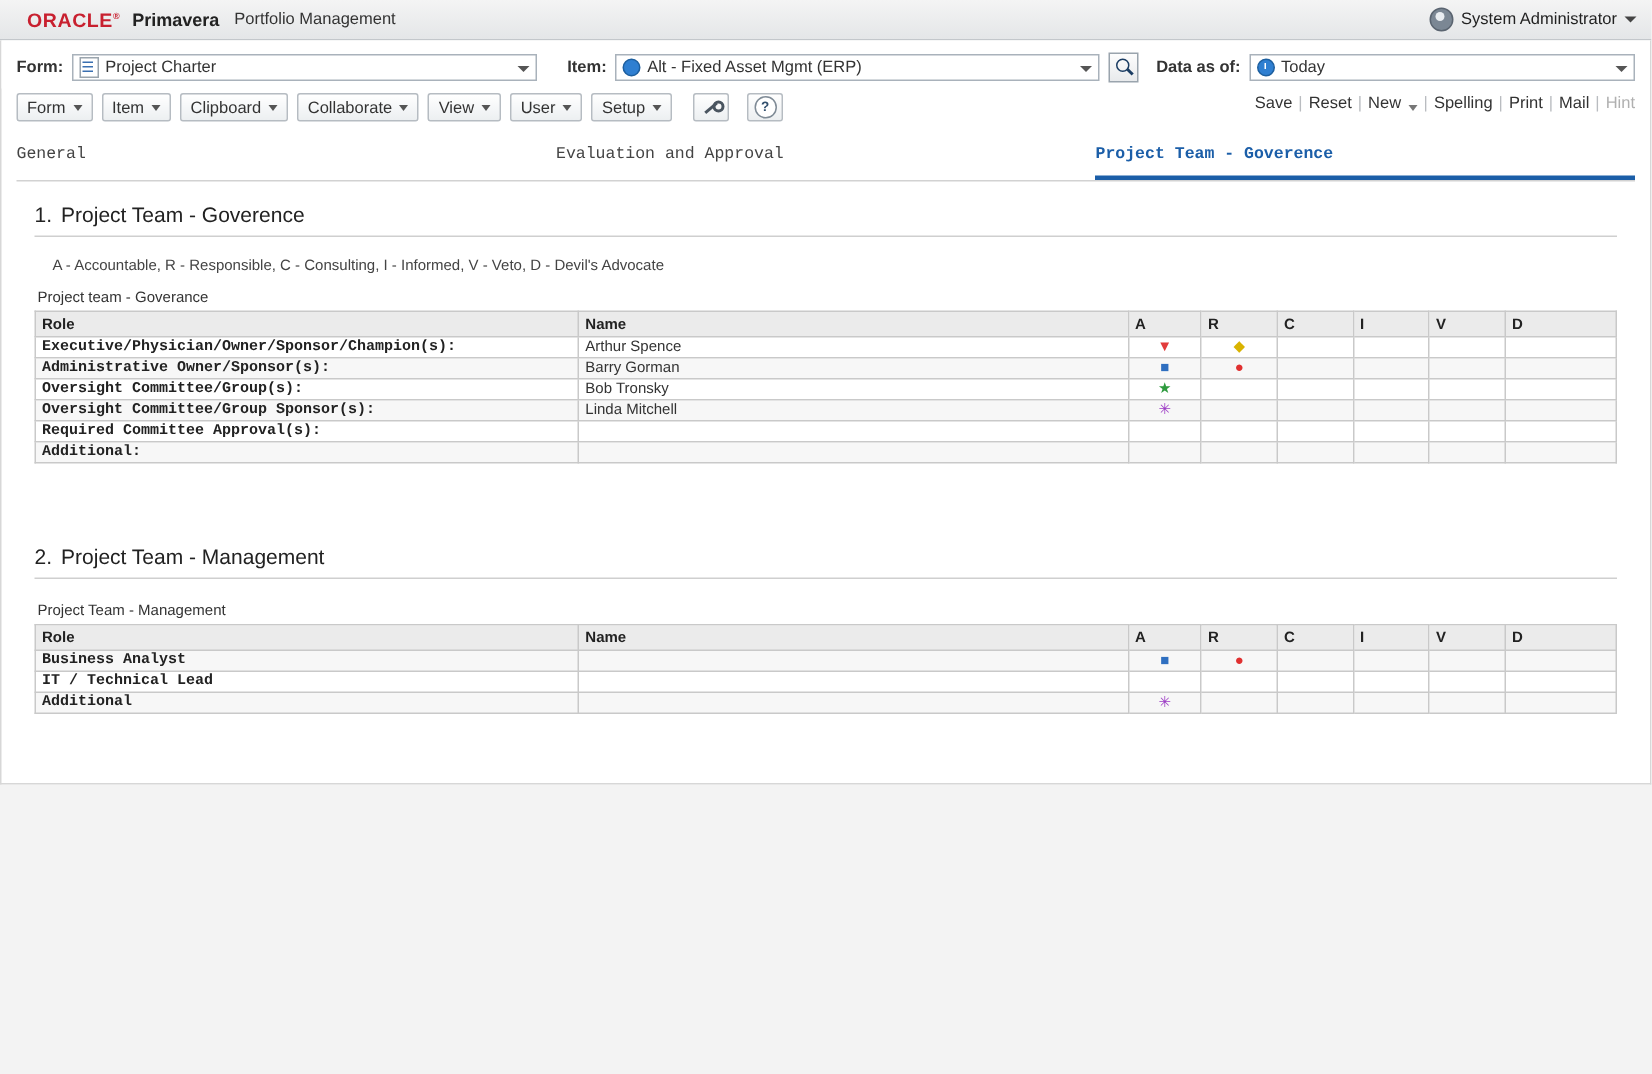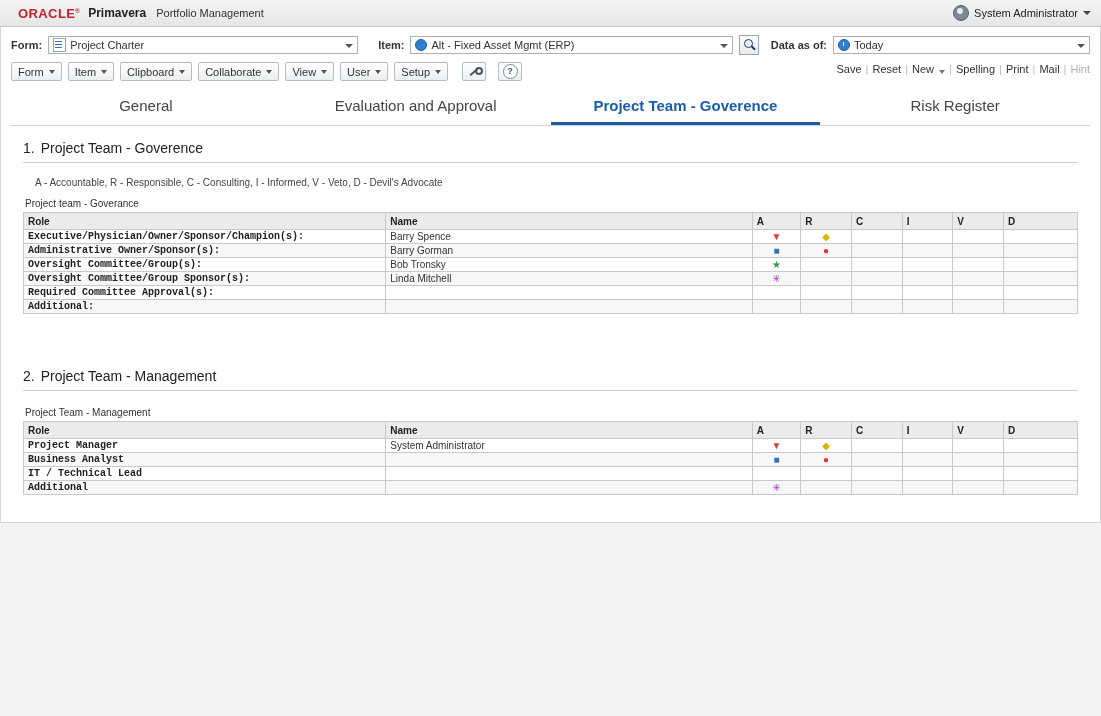--- a/index.html
+++ b/index.html
@@ -292,26 +292,26 @@
   }
 
   
   .tabs {
     display: flex;
     border-bottom: 1px solid #d2d2d2;
     margin: 4px 10px 0 10px;
   }
   .tab {
     flex: 1;
-    text-align: center;
-    font-size: 15px;
+    font-size: 11px;
     color: #444;
     padding: 6px 0 8px 0;
     border-bottom: 3px solid transparent;
     box-sizing: border-box;
+    font-family: Liberation Mono, monospace;
   }
   .tab.active {
     color: #1b5ea8;
     font-weight: bold;
     border-bottom: 3px solid #1b5ea8;
   }
 
   
   .section {
     margin: 14px 22px 0 22px;
@@ -470,21 +470,20 @@
         <span class="tlink">Mail</span>
         <span class="tsep">|</span>
         <span class="tlink disabled">Hint</span>
       </div>
     </div>
 
     <div class="tabs">
       <div class="tab">General</div>
       <div class="tab">Evaluation and Approval</div>
       <div class="tab active">Project Team - Goverence</div>
-      <div class="tab">Risk Register</div>
     </div>
 
     <div class="section">
       <div class="section-title">
         <span class="num">1.</span><span>Project Team - Goverence</span>
       </div>
       <div class="legend">A - Accountable, R - Responsible, C - Consulting, I - Informed, V - Veto, D - Devil's Advocate</div>
       <div class="tbl-caption">Project team - Goverance</div>
       <table class="grid">
         <colgroup>
@@ -505,21 +504,21 @@
             <th>R</th>
             <th>C</th>
             <th>I</th>
             <th>V</th>
             <th>D</th>
           </tr>
         </thead>
         <tbody>
           <tr>
             <td class="role">Executive/Physician/Owner/Sponsor/Champion(s):</td>
-            <td class="name">Barry Spence</td>
+            <td class="name">Arthur Spence</td>
             <td class="mark"><span class="mk mk-tri-red">▼</span></td>
             <td class="mark"><span class="mk mk-diamond-yellow">◆</span></td>
             <td class="mark"></td>
             <td class="mark"></td>
             <td class="mark"></td>
             <td class="mark"></td>
           </tr>
           <tr class="alt">
             <td class="role">Administrative Owner/Sponsor(s):</td>
             <td class="name">Barry Gorman</td>
@@ -598,30 +597,20 @@
             <th>Name</th>
             <th>A</th>
             <th>R</th>
             <th>C</th>
             <th>I</th>
             <th>V</th>
             <th>D</th>
           </tr>
         </thead>
         <tbody>
-          <tr>
-            <td class="role">Project Manager</td>
-            <td class="name">System Administrator</td>
-            <td class="mark"><span class="mk mk-tri-red">▼</span></td>
-            <td class="mark"><span class="mk mk-diamond-yellow">◆</span></td>
-            <td class="mark"></td>
-            <td class="mark"></td>
-            <td class="mark"></td>
-            <td class="mark"></td>
-          </tr>
           <tr class="alt">
             <td class="role">Business Analyst</td>
             <td class="name"></td>
             <td class="mark"><span class="mk mk-square-blue">■</span></td>
             <td class="mark"><span class="mk mk-circle-red">●</span></td>
             <td class="mark"></td>
             <td class="mark"></td>
             <td class="mark"></td>
             <td class="mark"></td>
           </tr>

